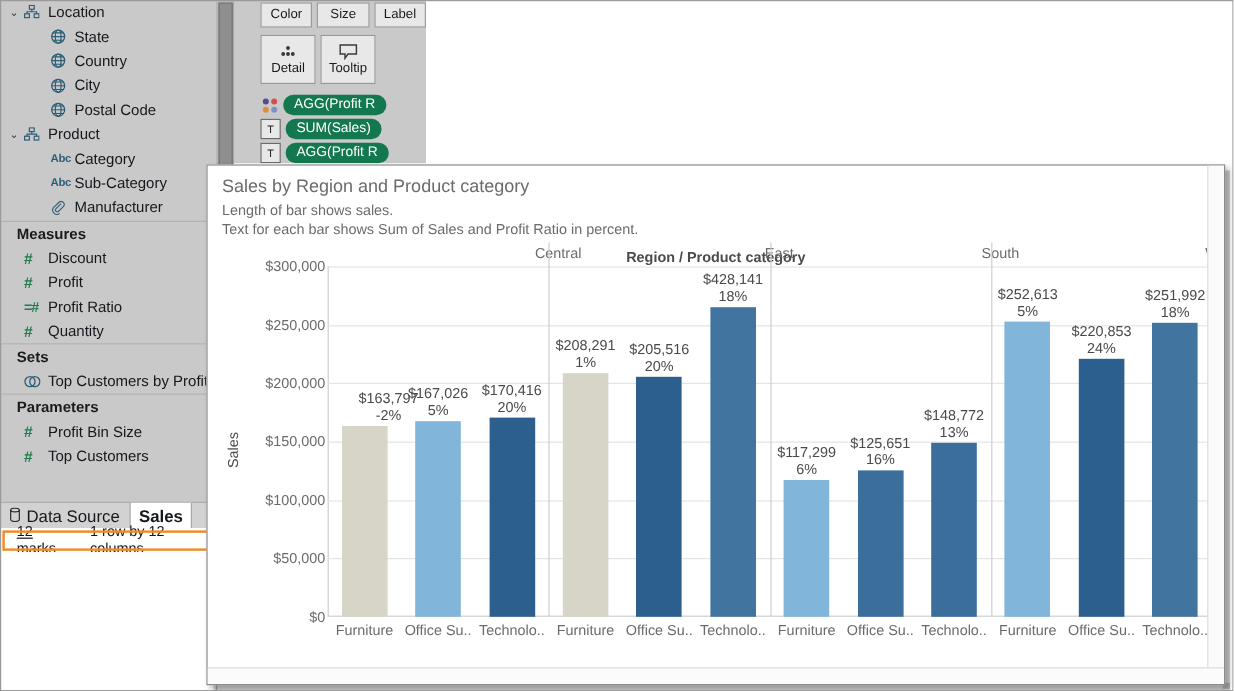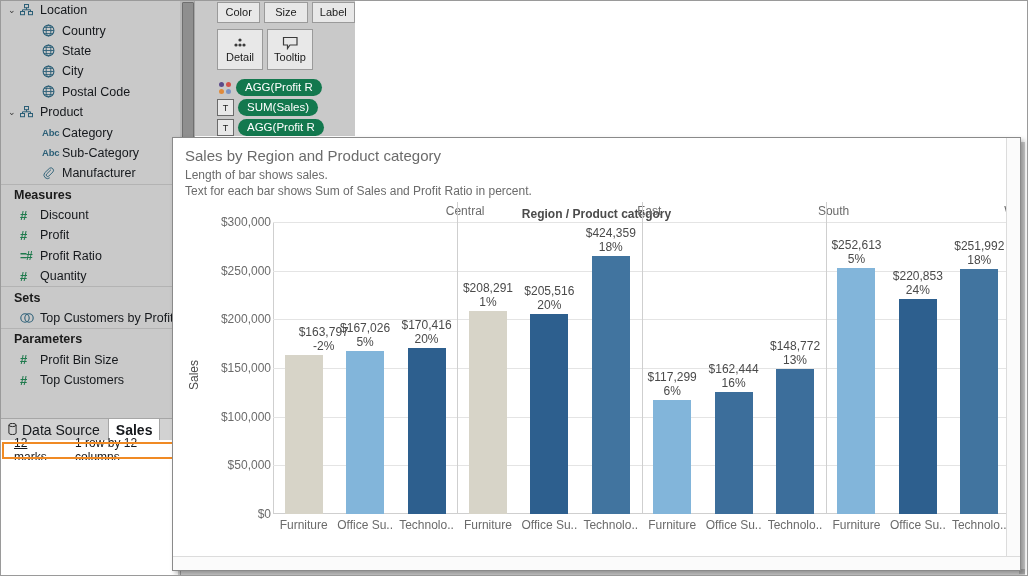--- a/index.html
+++ b/index.html
@@ -166,32 +166,32 @@
         </div>
         <div class="dp-row indent2">
           <span class="dp-caret"></span>
           <span class="dp-icon">
             <svg width="13" height="13" viewBox="0 0 13 13">
               <circle cx="6.5" cy="6.5" r="5.4" fill="none" stroke="#2c5f77" stroke-width="1.1"></circle>
               <ellipse cx="6.5" cy="6.5" rx="2.4" ry="5.4" fill="none" stroke="#2c5f77" stroke-width="1"></ellipse>
               <path d="M1.1 6.5 H11.9 M2 3.4 H11 M2 9.6 H11" stroke="#2c5f77" stroke-width="0.9" fill="none"></path>
             </svg>
           </span>
-          <span class="dp-label">Country</span>
+          <span class="dp-label">State</span>
         </div>
         <div class="dp-row indent2">
           <span class="dp-caret"></span>
           <span class="dp-icon">
             <svg width="13" height="13" viewBox="0 0 13 13">
               <circle cx="6.5" cy="6.5" r="5.4" fill="none" stroke="#2c5f77" stroke-width="1.1"></circle>
               <ellipse cx="6.5" cy="6.5" rx="2.4" ry="5.4" fill="none" stroke="#2c5f77" stroke-width="1"></ellipse>
               <path d="M1.1 6.5 H11.9 M2 3.4 H11 M2 9.6 H11" stroke="#2c5f77" stroke-width="0.9" fill="none"></path>
             </svg>
           </span>
-          <span class="dp-label">State</span>
+          <span class="dp-label">Country</span>
         </div>
         <div class="dp-row indent2">
           <span class="dp-caret"></span>
           <span class="dp-icon">
             <svg width="13" height="13" viewBox="0 0 13 13">
               <circle cx="6.5" cy="6.5" r="5.4" fill="none" stroke="#2c5f77" stroke-width="1.1"></circle>
               <ellipse cx="6.5" cy="6.5" rx="2.4" ry="5.4" fill="none" stroke="#2c5f77" stroke-width="1"></ellipse>
               <path d="M1.1 6.5 H11.9 M2 3.4 H11 M2 9.6 H11" stroke="#2c5f77" stroke-width="0.9" fill="none"></path>
             </svg>
           </span>
@@ -439,34 +439,34 @@
           </div>
           <div class="xlab" style="left: 184.25px; width: 61.4167px;">Furniture</div>
           <div class="bar" style="left: 257.336px; width: 38.0783px; height: 200.036px; background: rgb(45, 95, 142);"></div>
           <div class="bar-lab" style="left: 245.667px; width: 61.4167px; bottom: 202.036px;">
             <div>$205,516</div>
             <div>20%</div>
           </div>
           <div class="xlab" style="left: 245.667px; width: 61.4167px;">Office Su..</div>
           <div class="bar" style="left: 318.752px; width: 38.0783px; height: 257.908px; background: rgb(65, 116, 159);"></div>
           <div class="bar-lab" style="left: 307.083px; width: 61.4167px; bottom: 259.908px;">
-            <div>$424,359</div>
+            <div>$428,141</div>
             <div>18%</div>
           </div>
           <div class="xlab" style="left: 307.083px; width: 61.4167px;">Technolo..</div>
           <div class="hdr-div" style="left: 368.5px; height: 312px;"></div>
           <div class="bar" style="left: 380.169px; width: 38.0783px; height: 114.171px; background: rgb(130, 181, 218);"></div>
           <div class="bar-lab" style="left: 368.5px; width: 61.4167px; bottom: 116.171px;">
             <div>$117,299</div>
             <div>6%</div>
           </div>
           <div class="xlab" style="left: 368.5px; width: 61.4167px;">Furniture</div>
           <div class="bar" style="left: 441.586px; width: 38.0783px; height: 122.3px; background: rgb(60, 110, 155);"></div>
           <div class="bar-lab" style="left: 429.917px; width: 61.4167px; bottom: 124.3px;">
-            <div>$162,444</div>
+            <div>$125,651</div>
             <div>16%</div>
           </div>
           <div class="xlab" style="left: 429.917px; width: 61.4167px;">Office Su..</div>
           <div class="bar" style="left: 503.002px; width: 38.0783px; height: 144.805px; background: rgb(60, 110, 155);"></div>
           <div class="bar-lab" style="left: 491.333px; width: 61.4167px; bottom: 146.805px;">
             <div>$148,772</div>
             <div>13%</div>
           </div>
           <div class="xlab" style="left: 491.333px; width: 61.4167px;">Technolo..</div>
           <div class="hdr-div" style="left: 552.75px; height: 312px;"></div>

